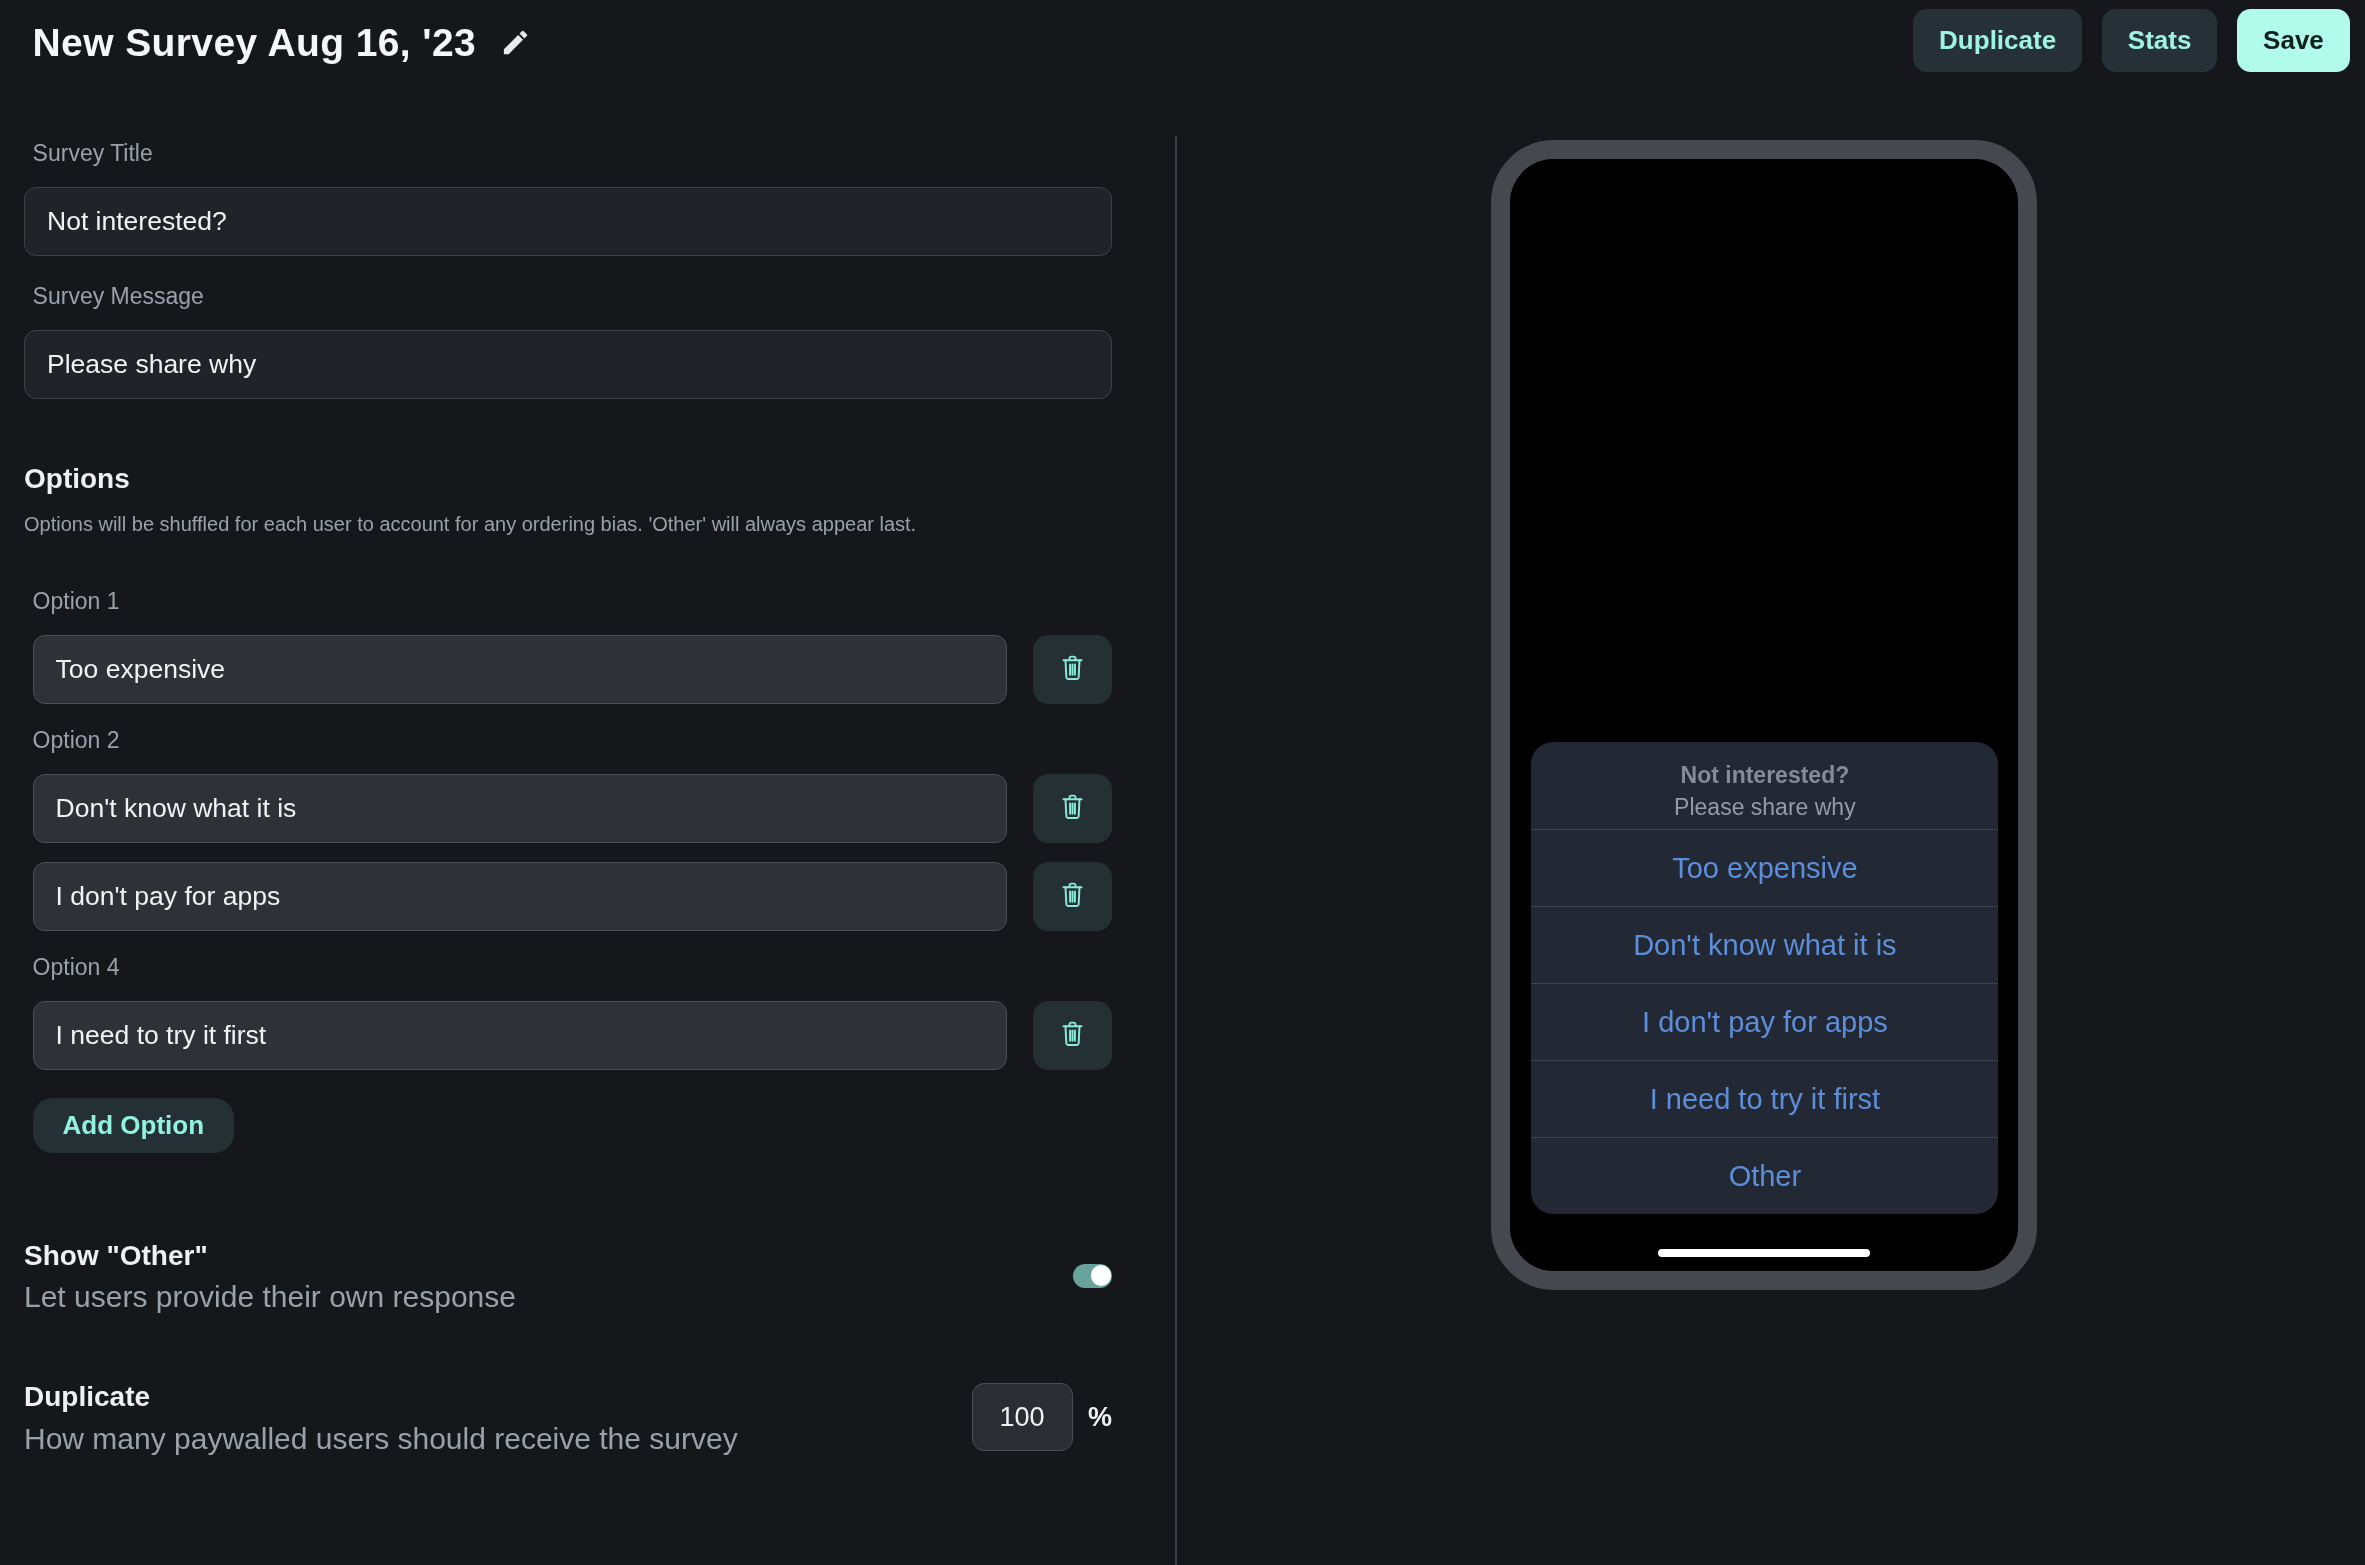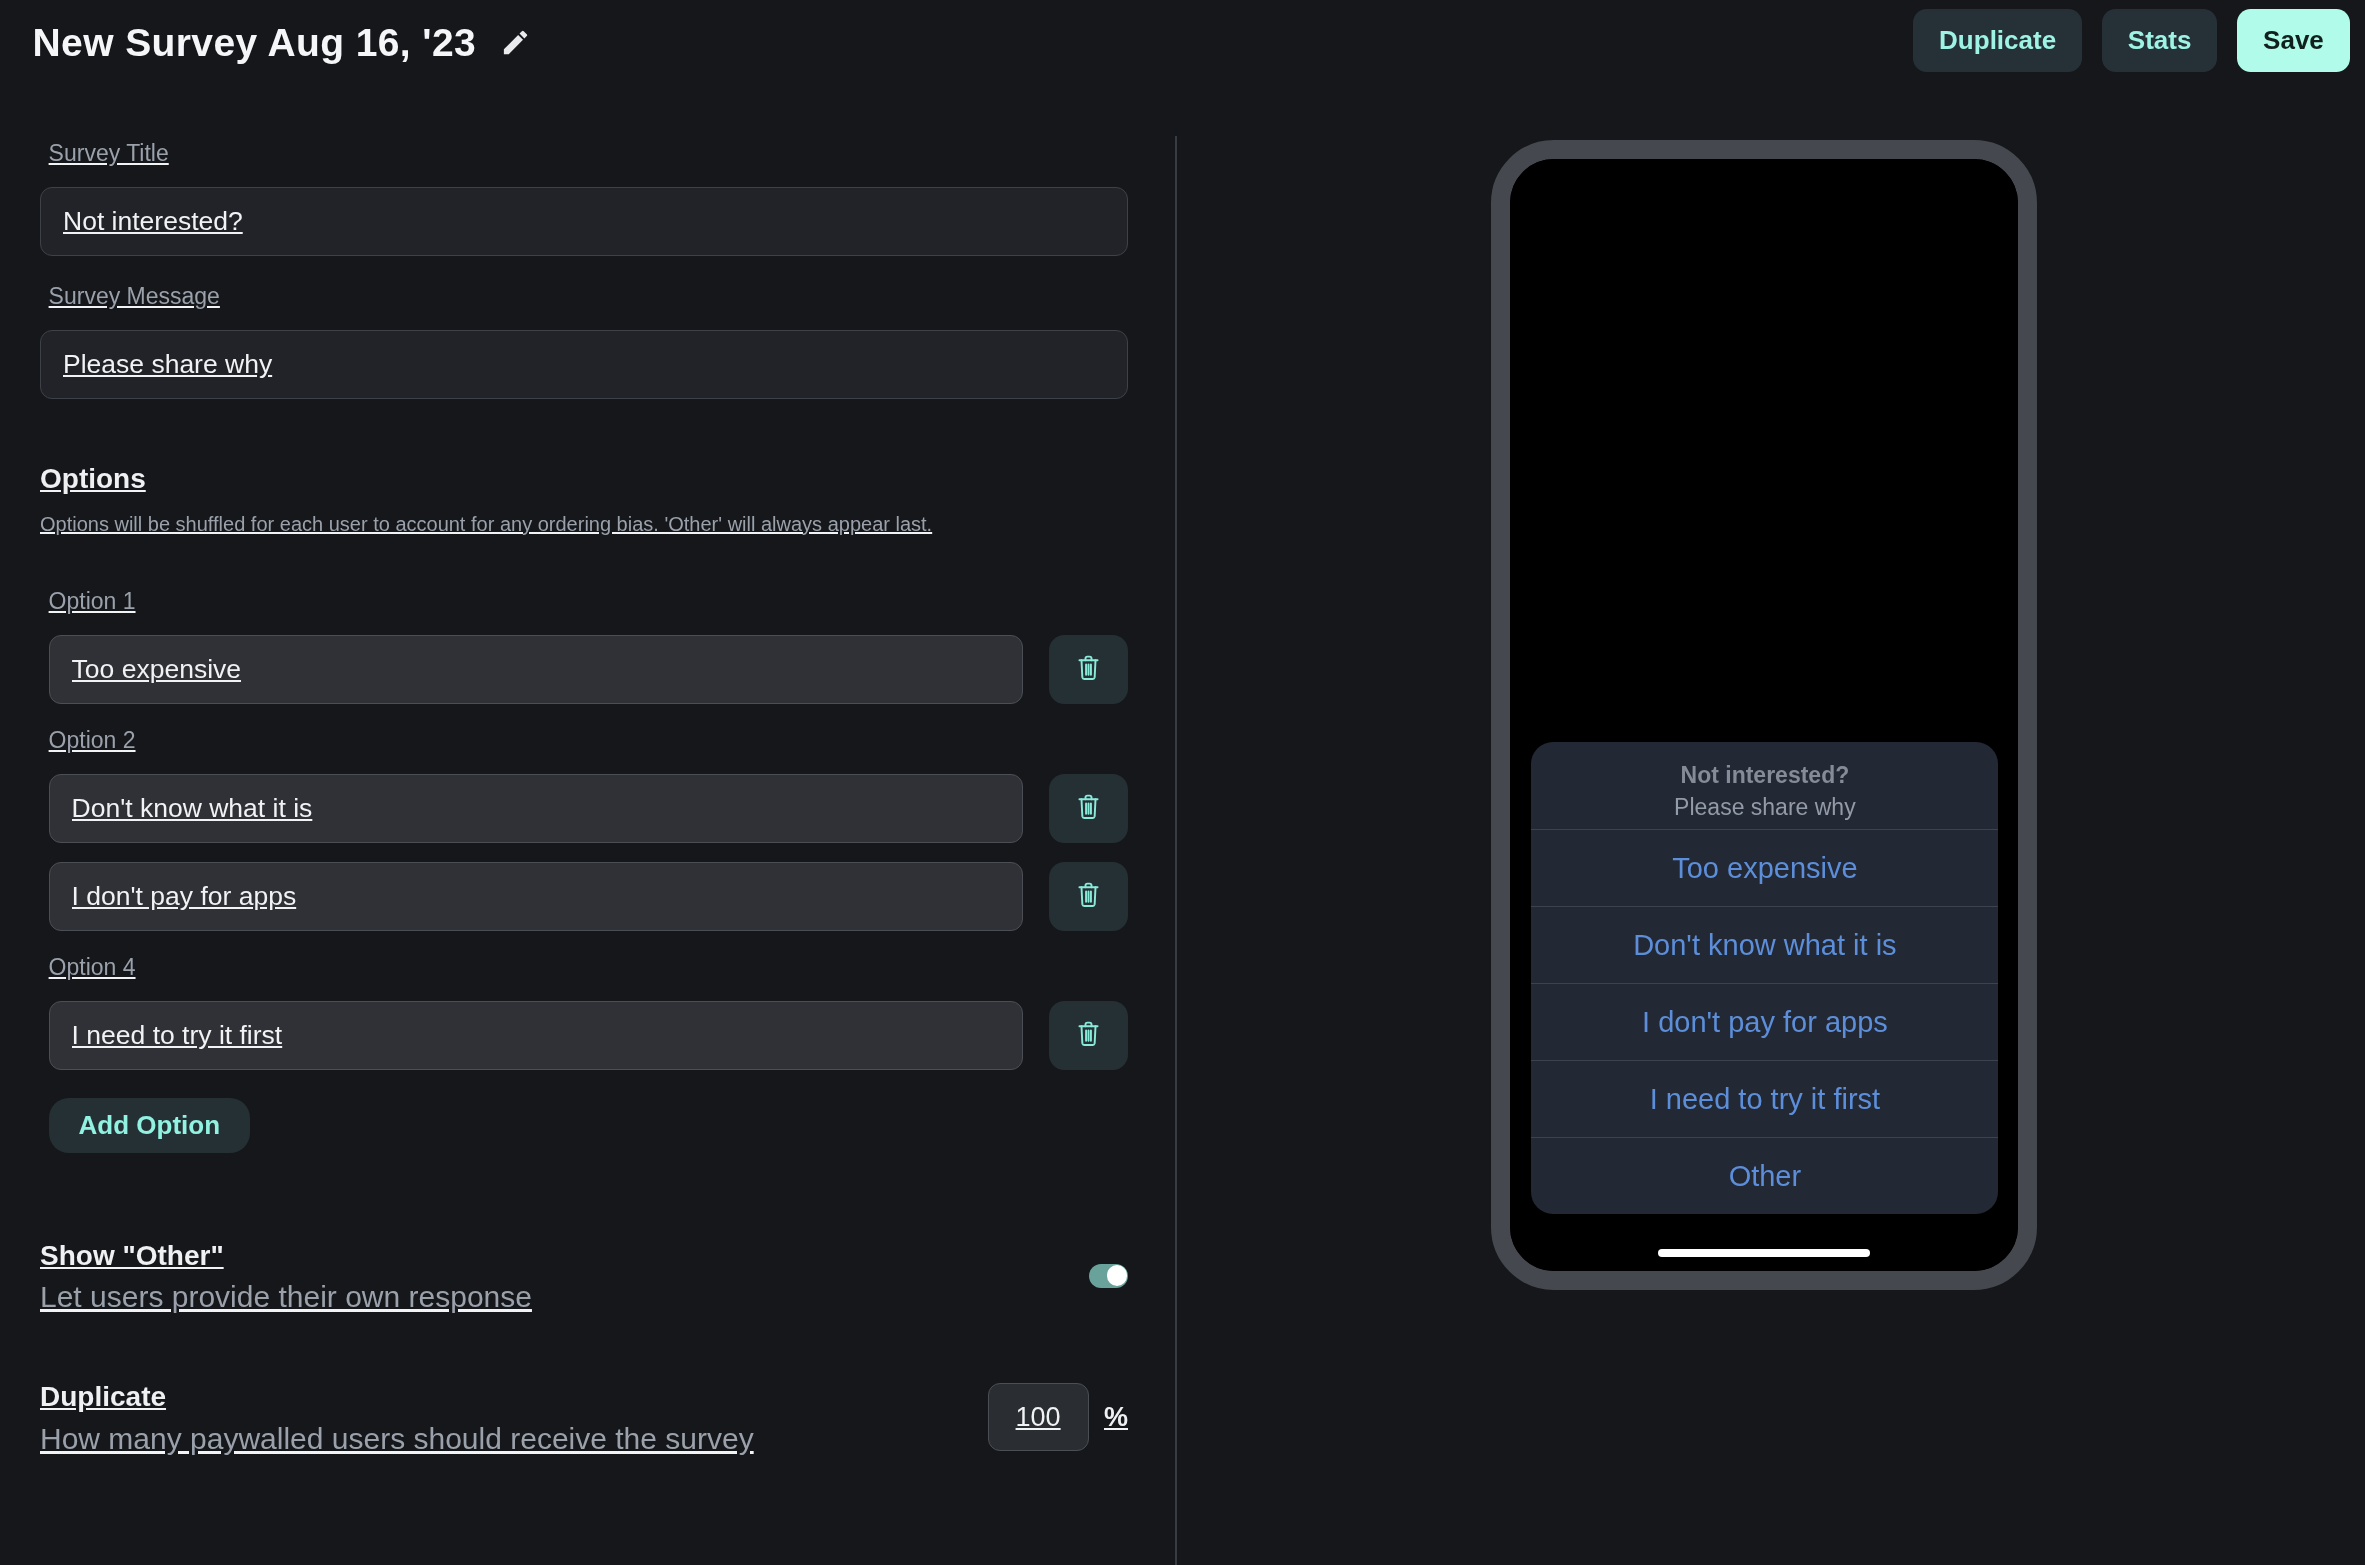--- a/index.html
+++ b/index.html
@@ -12,21 +12,21 @@
   .page-title-wrap{position:absolute;left:32.5px;top:20.5px;display:flex;align-items:center;gap:24px;}
   .page-title{font-size:39px;font-weight:700;color:#f5f6f8;letter-spacing:0.4px;}
   .edit-icon{width:31px;height:31px;color:#e9eaec;cursor:pointer;}
   .top-buttons{position:absolute;right:16.2px;top:9px;display:flex;gap:19.7px;}
   .btn{height:63px;border:none;border-radius:13.7px;font-size:26px;font-weight:700;
        padding:0 26px;display:flex;align-items:center;justify-content:center;cursor:pointer;
        font-family:inherit;}
   .btn-dark{background:#263137;color:#9ef3e5;}
   .btn-save{background:#b0fbea;color:#11201d;}
   
-  .left-pane{position:absolute;left:40px;top:0;width:1088px;text-decoration:underline;}
+  .left-pane{position:absolute;left:24px;top:0;width:1088px;}
   .field-label{margin:0 0 0 8.6px;font-size:23px;line-height:29px;color:#9aa1ab;}
   .first-label{margin-top:139px;}
   .text-input{box-sizing:border-box;display:block;width:100%;height:69px;margin-top:19px;
     background:#212328;border:1.7px solid #3e4248;border-radius:12px;color:#f1f2f4;
     font-size:26.5px;padding:0 22px;font-family:inherit;outline:none;}
   .gap-label{margin-top:26px;}
   .options-heading{margin:62px 0 0 0;font-size:28px;line-height:36px;font-weight:700;color:#eef0f2;}
   .options-desc{margin:6.8px 0 0 0;font-size:20px;line-height:40px;color:#9aa1ab;max-width:1035px;}
   .option-label{margin-top:43px;}
   .opt-gap{margin-top:22px;}

